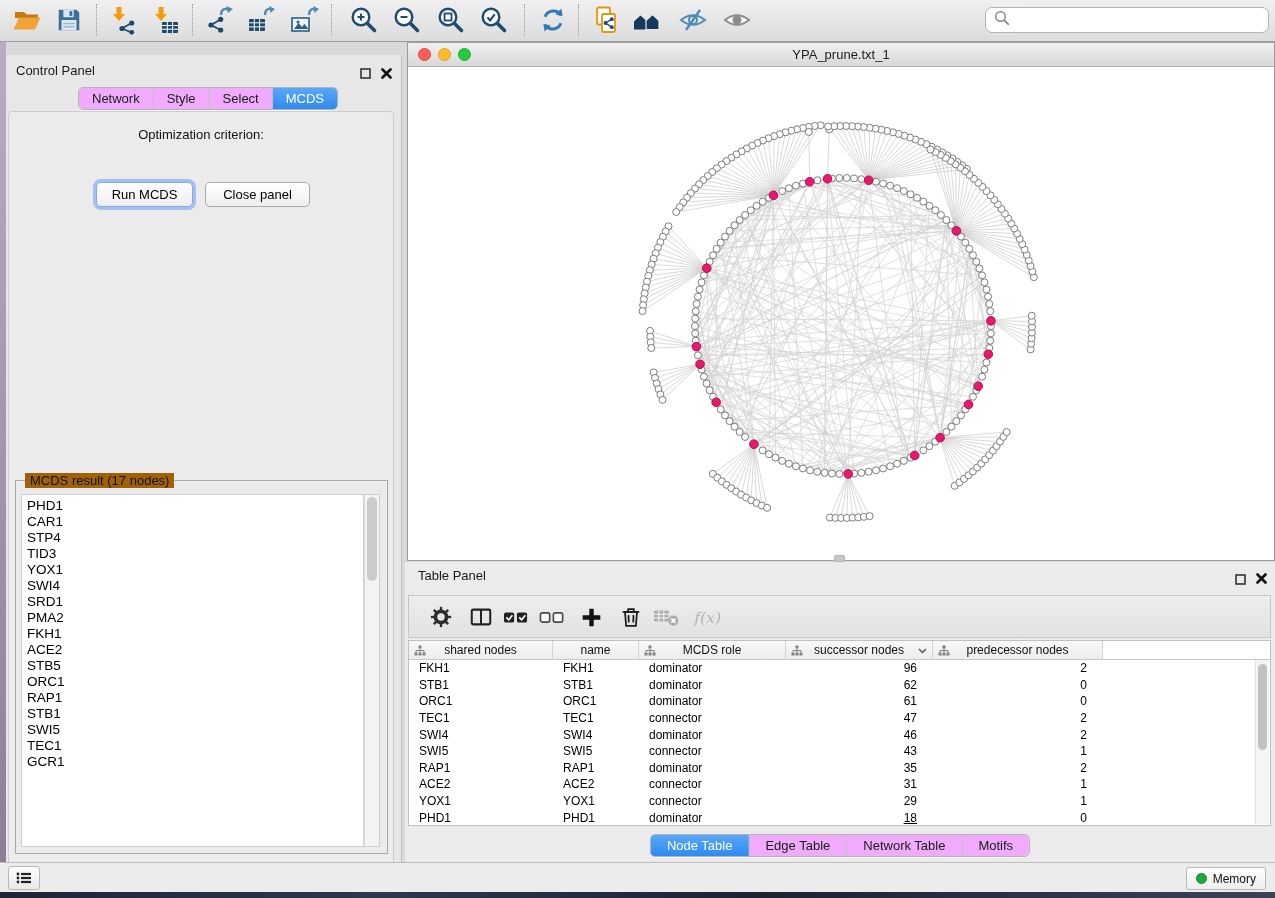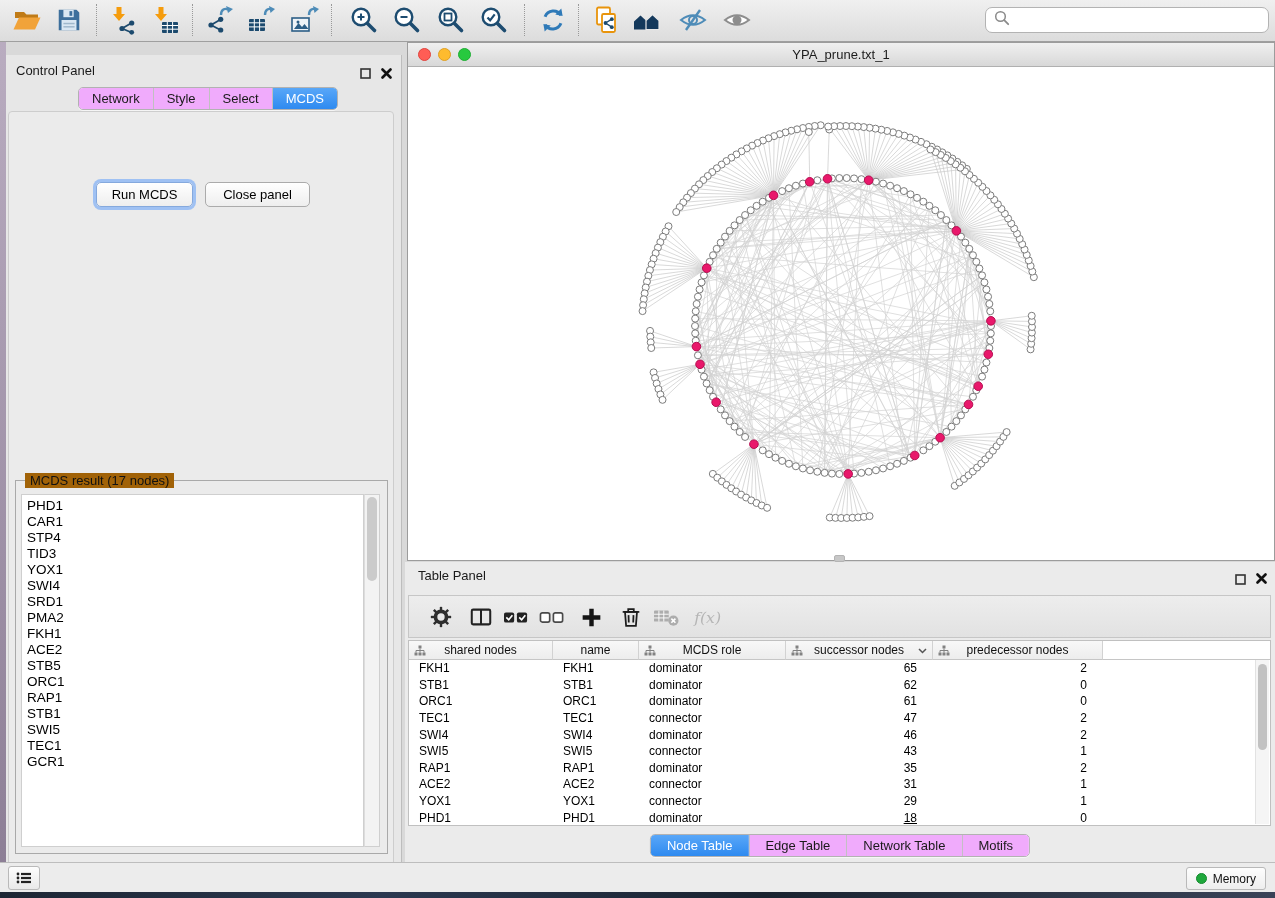--- a/index.html
+++ b/index.html
@@ -282,20 +282,21 @@
         </svg></span>
 
     <div class="seg-group cp-tabs" id="cp-tabs">
         <span class="seg">Network</span>
         <span class="seg">Style</span>
         <span class="seg">Select</span>
         <span class="seg active">MCDS</span>
       </div>
 
     <div class="cp-inner">
+      <div class="opt-label">Optimization criterion:</div>
       <div class="btn btn-run">Run MCDS</div>
       <div class="btn btn-closep">Close panel</div>
 
       <div class="group-box">
         <span class="group-title">MCDS result (17 nodes)</span>
         <div class="list-area" id="mcds-list">
             <div class="list-item">PHD1</div>
             <div class="list-item">CAR1</div>
             <div class="list-item">STP4</div>
             <div class="list-item">TID3</div>
@@ -1163,21 +1164,21 @@
             </svg>
             <span>predecessor nodes</span>
           </div>
           <div class="th-filler"></div>
         </div>
       <div id="tbody">
           <div class="tr">
             <div class="td l" style="width: 144px;">FKH1</div>
             <div class="td l" style="width: 86px;">FKH1</div>
             <div class="td l" style="width: 147px;">dominator</div>
-            <div class="td r" style="width: 147px;">65</div>
+            <div class="td r" style="width: 147px;">96</div>
             <div class="td r" style="width: 170px;">2</div>
           </div>
           <div class="tr">
             <div class="td l" style="width: 144px;">STB1</div>
             <div class="td l" style="width: 86px;">STB1</div>
             <div class="td l" style="width: 147px;">dominator</div>
             <div class="td r" style="width: 147px;">62</div>
             <div class="td r" style="width: 170px;">0</div>
           </div>
           <div class="tr">

